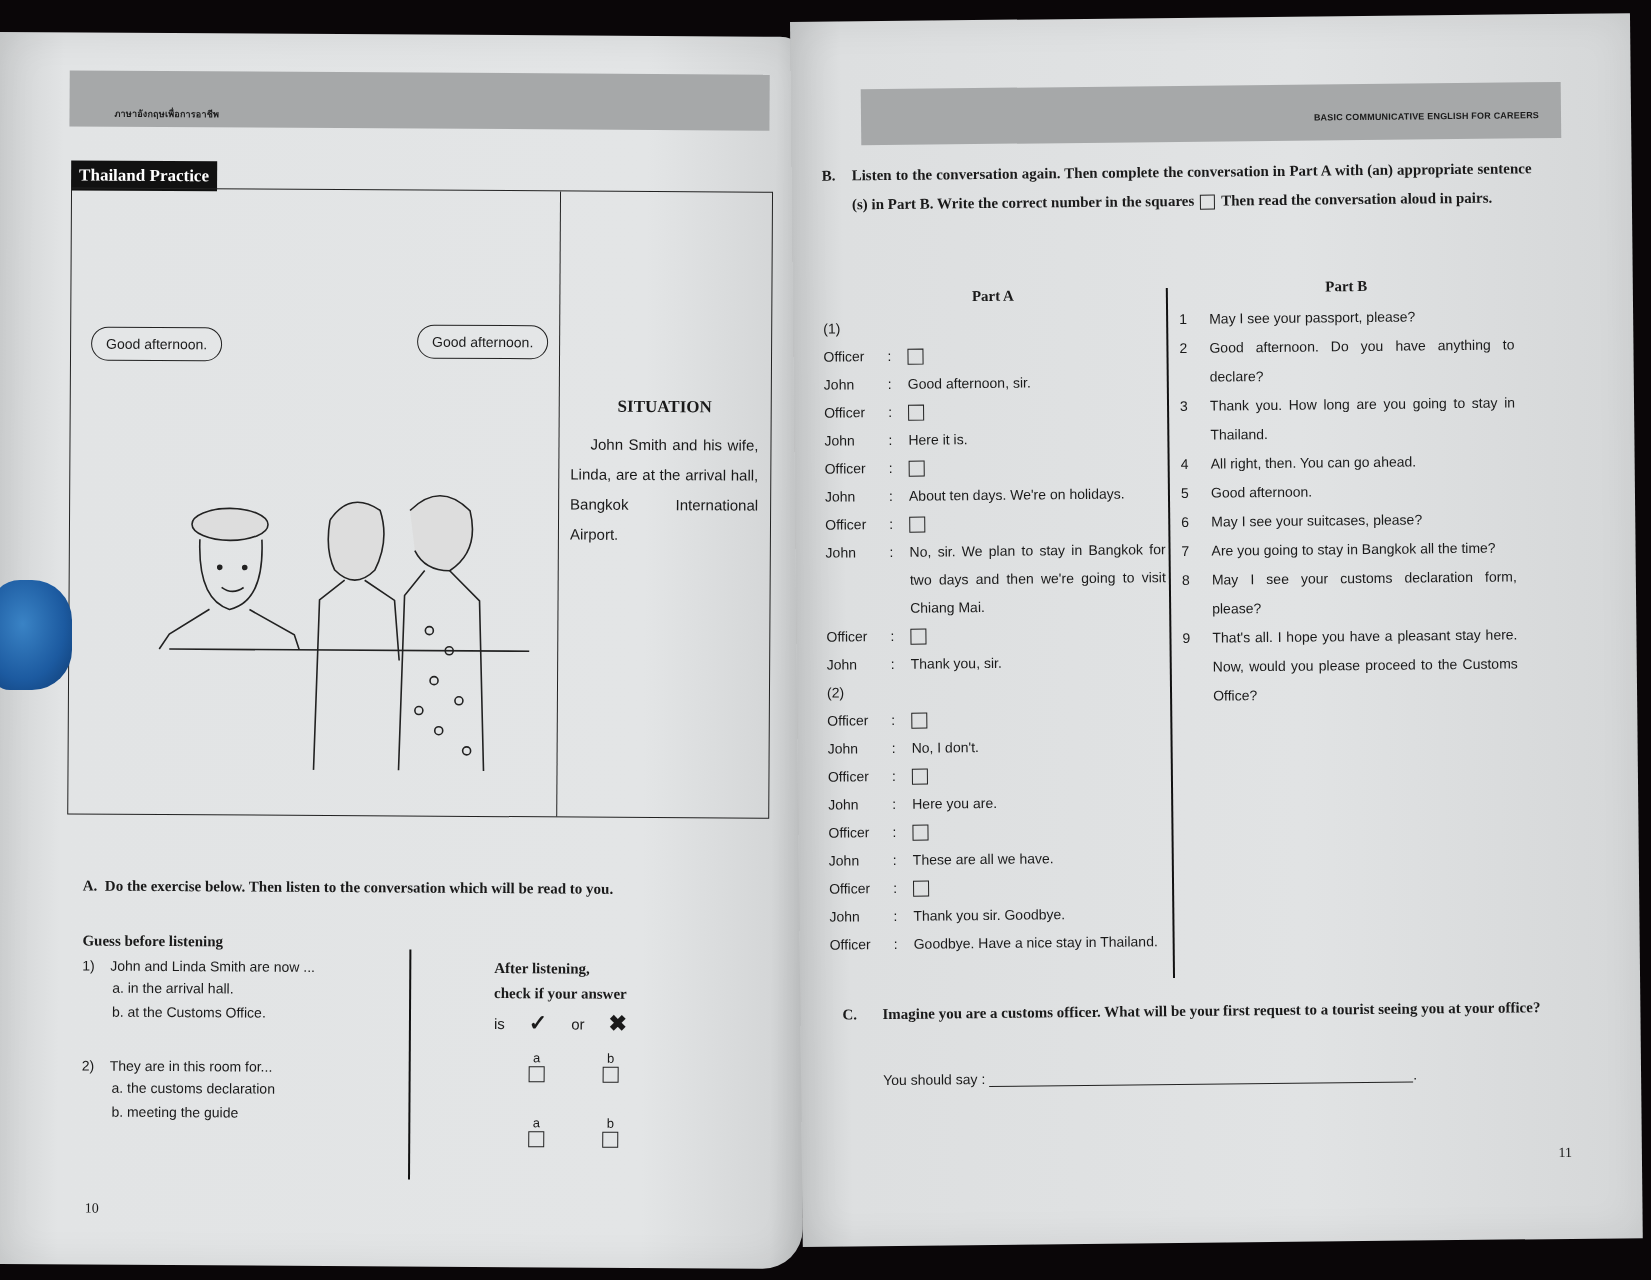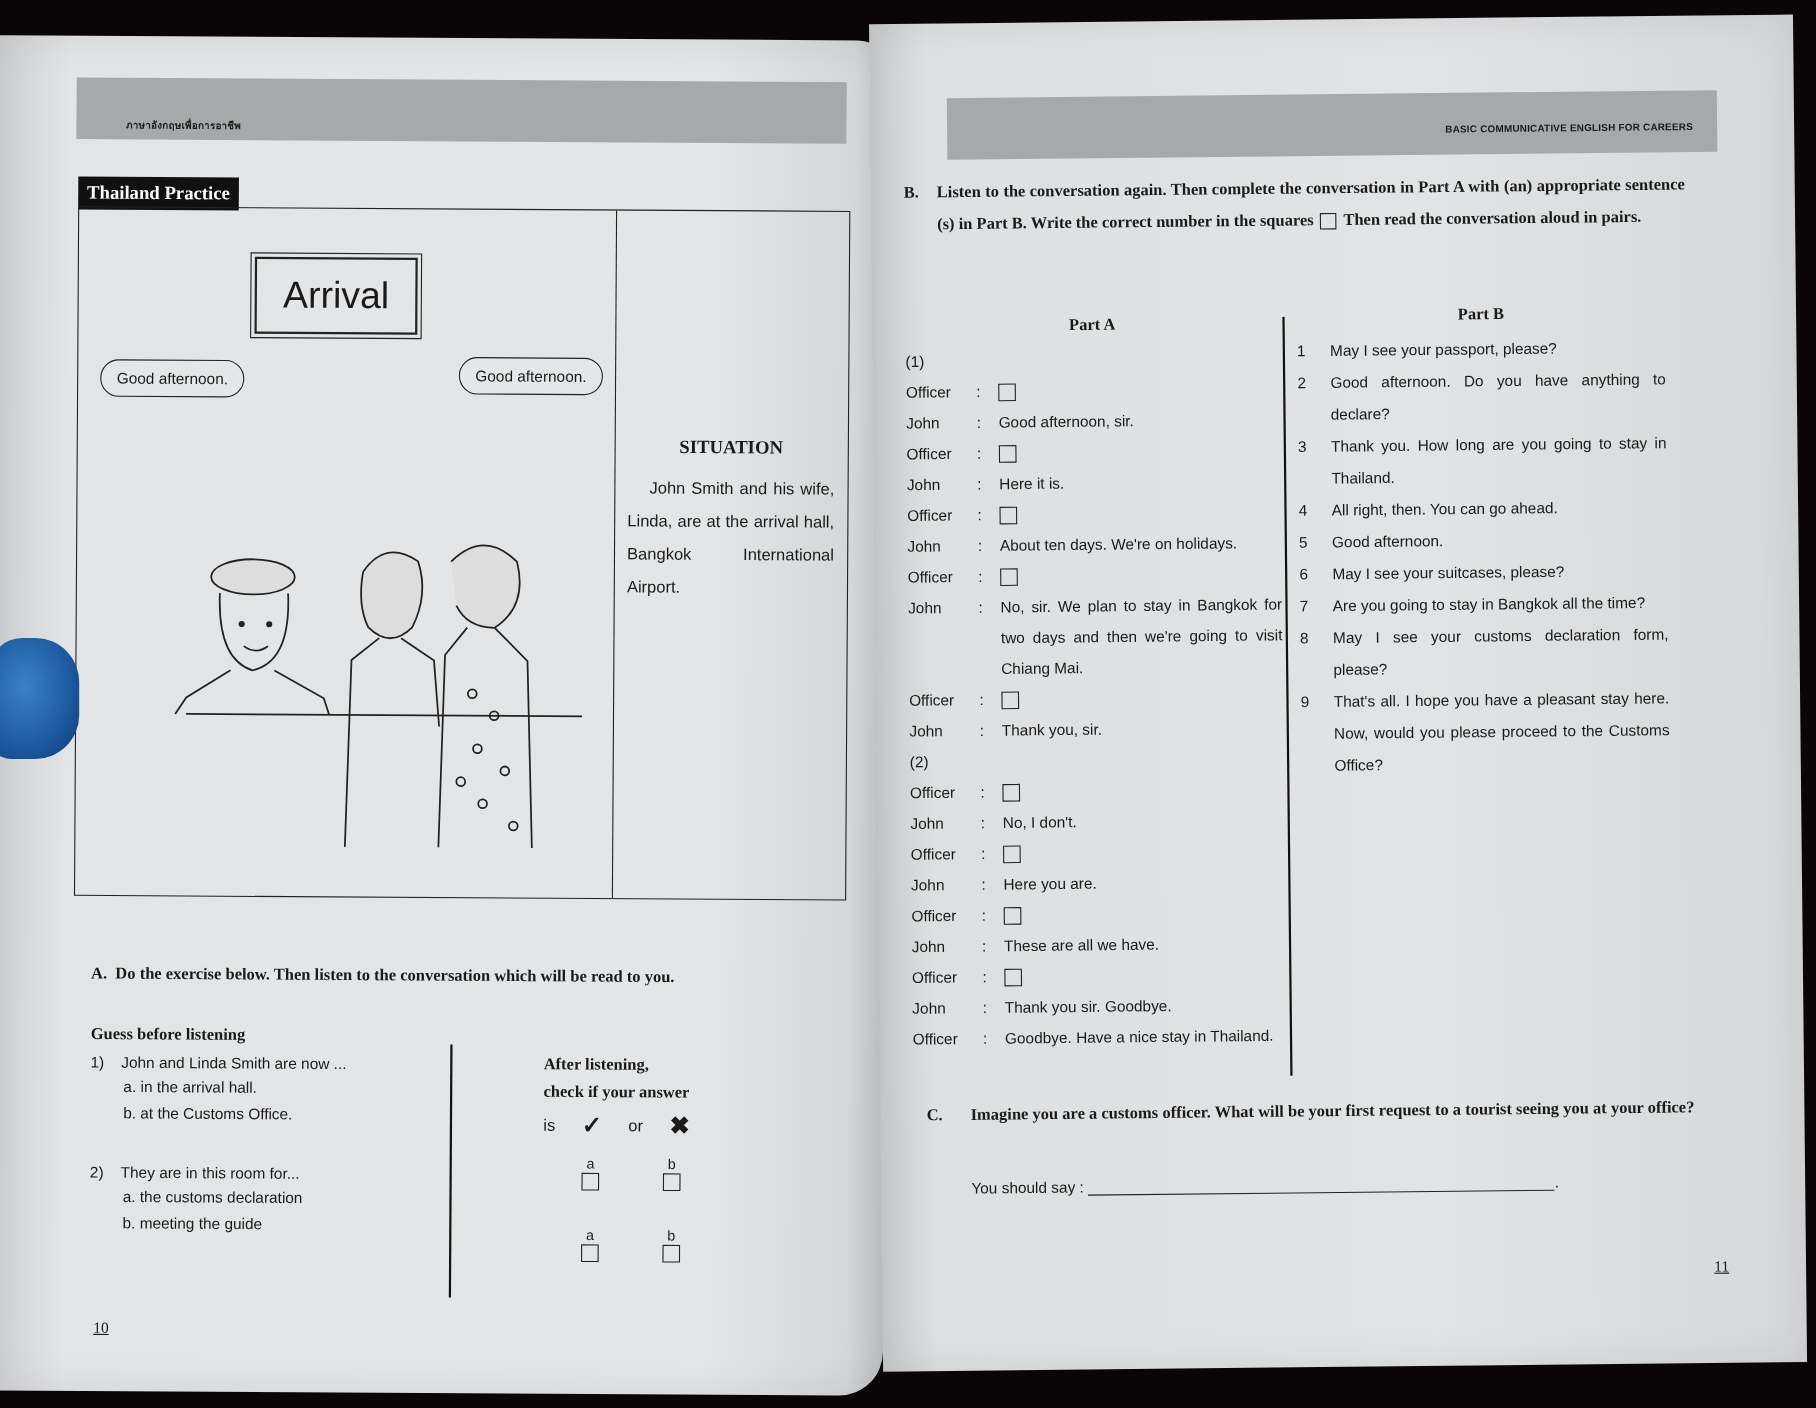--- a/index.html
+++ b/index.html
@@ -33,21 +33,21 @@
   .guess .gap{height:30px;}
   .v-rule{position:absolute;border-left:2.5px solid #111;}
   .v-rule-a{left:415px;top:915px;height:230px;}
   .after{position:absolute;left:500px;top:925px;width:180px;font-size:15px;}
   .after .line{font-family:"Liberation Serif",serif;font-weight:bold;margin-bottom:8px;}
   .after .isrow{display:flex;gap:24px;align-items:center;font-size:15px;}
   .after .isrow .mark{font-size:22px;font-weight:bold;}
   .abox-row{position:absolute;left:535px;display:flex;gap:58px;}
   .abox{display:flex;flex-direction:column;align-items:center;font-size:13px;}
   .abox .sq{width:14px;height:14px;border:1.5px solid #222;margin-top:1px;}
-  .page-num{position:absolute;font-family:"Liberation Serif",serif;font-size:14px;text-decoration:underline;}
+  .page-num{position:absolute;font-family:"Liberation Serif",serif;font-size:14px;}
   .pn-left{left:92px;bottom:48px;text-align:right;}
   .pn-right{right:70px;bottom:78px;}
   
   .qB{position:absolute;left:30px;top:140px;width:710px;font-family:"Liberation Serif",serif;font-size:15px;font-weight:bold;line-height:29px;}
   .qB .lbl{position:absolute;left:0;}
   .qB .txt{margin-left:30px;text-align:justify;}
   .sq-inline{display:inline-block;width:13px;height:13px;border:1.5px solid #222;vertical-align:middle;margin:0 6px;}
   .partA{position:absolute;left:30px;top:268px;width:340px;font-size:14px;}
   .partA h4,.partB h4{margin:0 0 8px 0;font-family:"Liberation Serif",serif;font-size:15px;text-align:center;}
   .dlg{display:flex;line-height:28px;}
@@ -72,23 +72,20 @@
 <body>
 
 <div class="page page-left">
   <div class="band band-left">
     <span class="band-text">ภาษาอังกฤษเพื่อการอาชีพ</span>
   </div>
   <div class="lp-title">Thailand Practice</div>
 
   <div class="illus">
     <div class="illus-divider"></div>
-    <div class="arrival-sign">
-        <span>Arrival</span>
-      </div>
     <div class="bubble bubble-1">Good afternoon.</div>
     <div class="bubble bubble-2">Good afternoon.</div>
     <svg class="figure-art" viewBox="0 0 380 300" fill="none" stroke="#222" stroke-width="1.6">
       <path d="M20 180 L440 180"></path>
       <ellipse cx="80" cy="55" rx="38" ry="16" fill="#ddd"></ellipse>
       <path d="M50 70 Q48 130 80 140 Q115 132 112 70"></path>
       <circle cx="70" cy="98" r="2" fill="#222"></circle>
         <circle cx="95" cy="98" r="2" fill="#222"></circle>
       <path d="M72 118 Q83 126 94 118"></path>
       <path d="M60 140 L20 165 L10 180 M100 140 L145 165 L150 180"></path>

